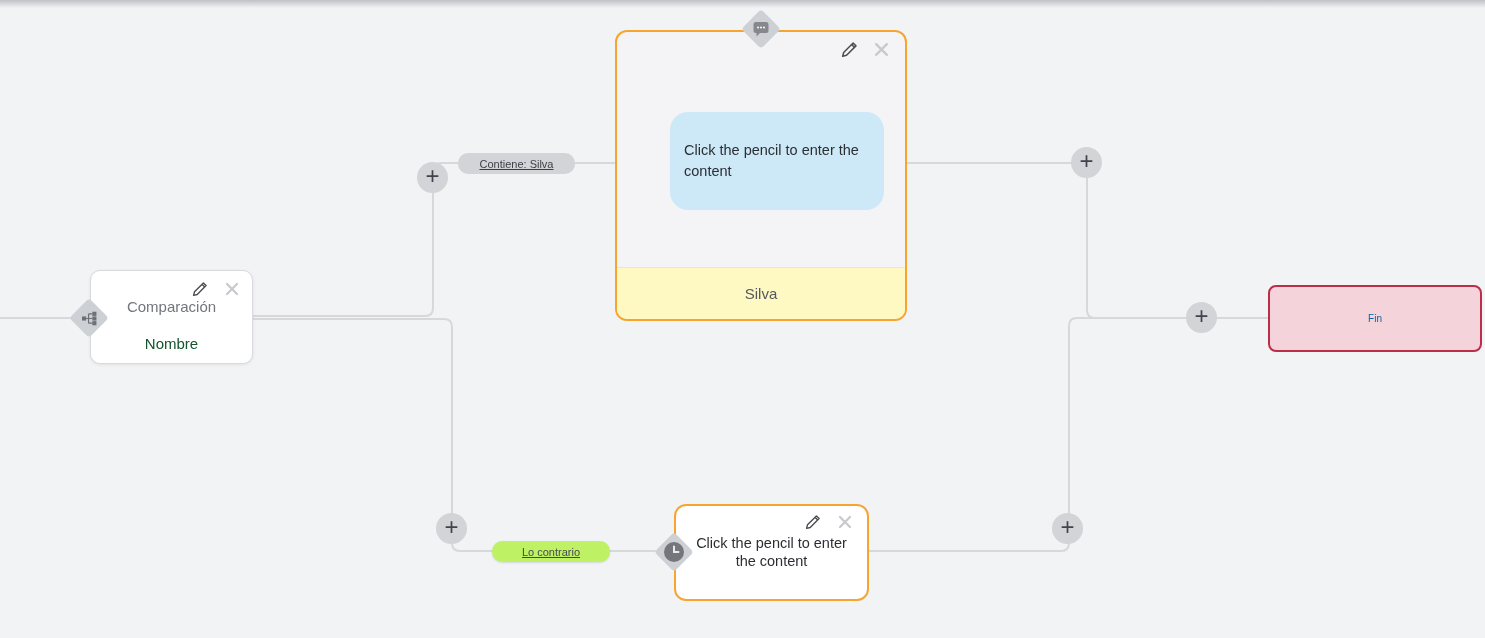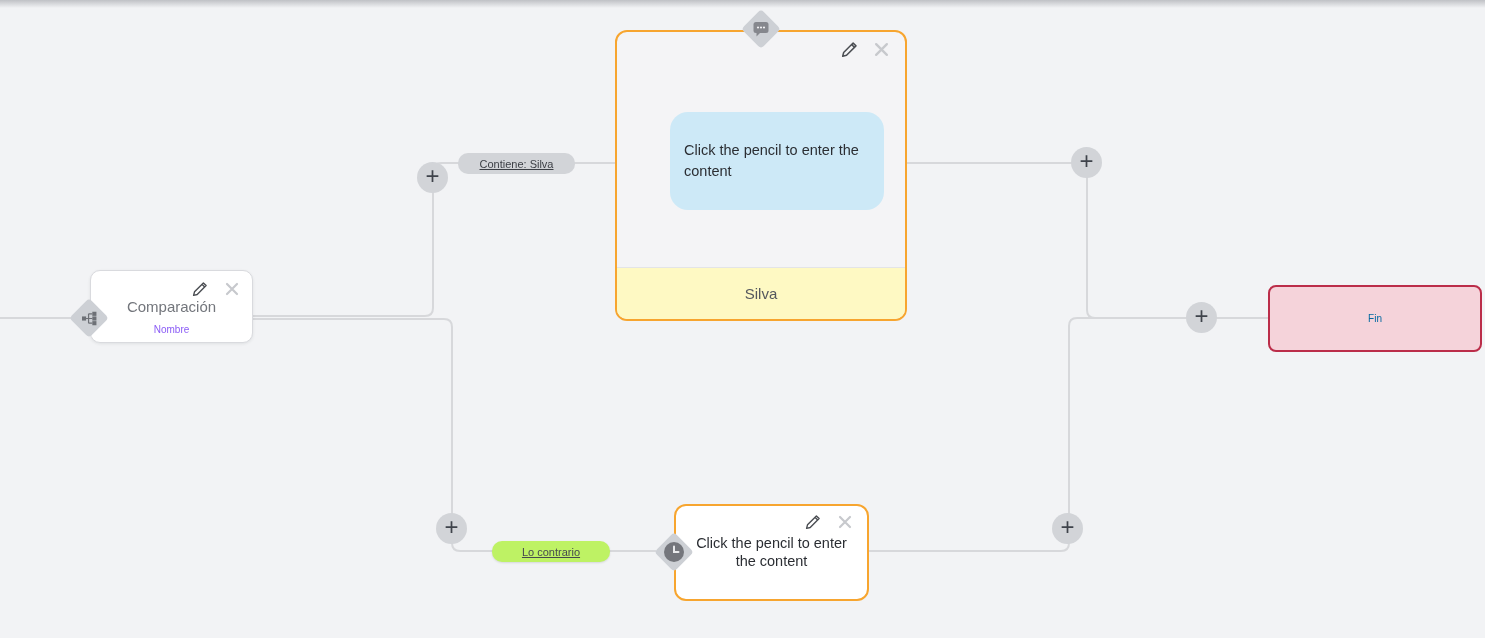--- a/index.html
+++ b/index.html
@@ -15,27 +15,27 @@
     background: linear-gradient(to bottom, rgba(150,152,158,0.55), rgba(150,152,158,0));
     pointer-events: none;
   }
   svg.connectors { position: absolute; left: 0; top: 0; }
   svg.connectors path { stroke: #d7d8db; stroke-width: 2; fill: none; }
 
   
   .node { position: absolute; border-radius: 10px; }
 
   .condition-node {
-    left: 90px; top: 270px; width: 163px; height: 73px;
+    left: 90px; top: 270px; width: 163px; height: 94px;
     background: #ffffff; border: 1px solid #d9dade; border-radius: 10px;
     box-shadow: 0 1px 3px rgba(60,64,70,0.10);
   }
   .cond-text { margin-top: 27px; text-align: center; }
   .cond-title { font-size: 15px; color: #73767c; }
-  .cond-subtitle { font-size: 10px; color: #8b5cf6; margin-top: 9px; }
+  .cond-subtitle { font-size: 15px; color: #14532d; margin-top: 20px; }
 
   .icon-row {
     position: absolute; top: 9px; right: 10px;
     display: flex; gap: 12px; align-items: center;
   }
   .icon-btn {
     width: 20px; height: 20px; border: none; background: transparent;
     display: flex; align-items: center; justify-content: center;
     cursor: pointer; padding: 0;
   }

